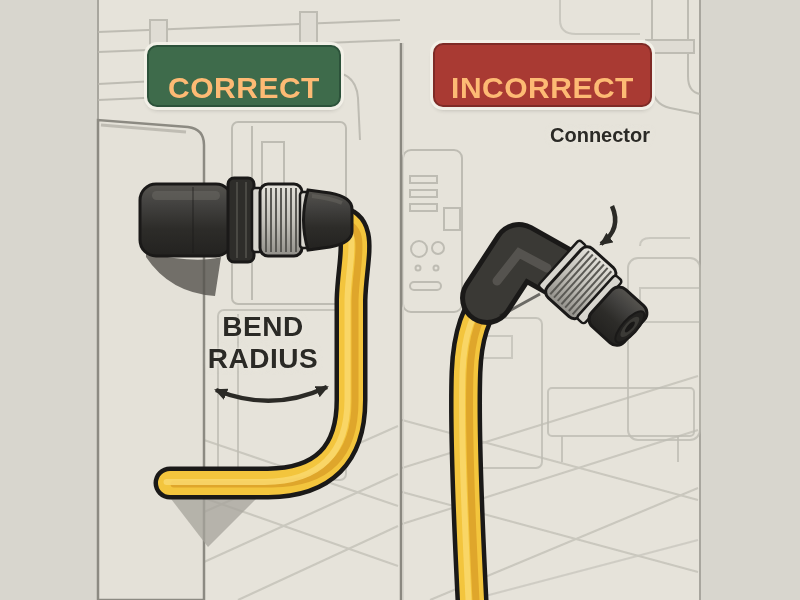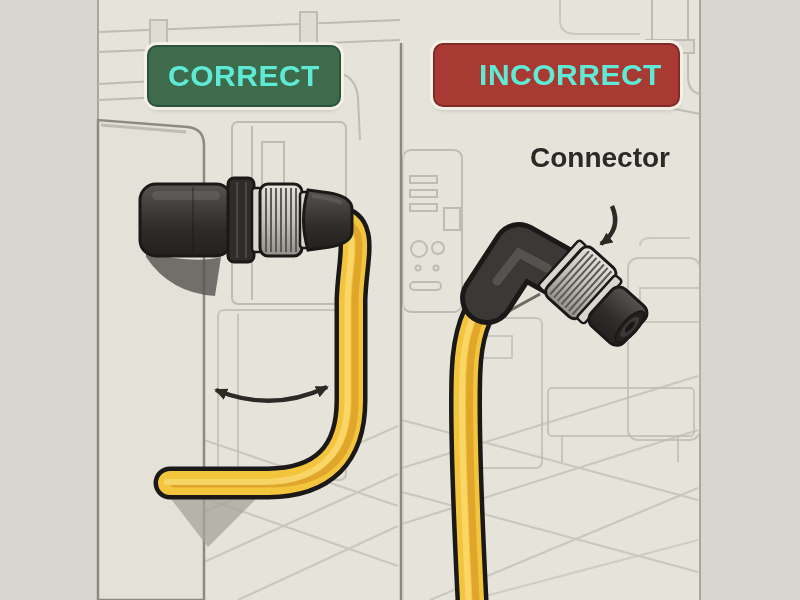--- a/index.html
+++ b/index.html
@@ -4,35 +4,35 @@
 <style>
   html,body{margin:0;padding:0;background:#888;}
   #stage{
     position:relative;width:800px;height:600px;overflow:hidden;
     background:#e6e3da;
     font-family:"Liberation Sans", sans-serif;
     -webkit-font-smoothing:antialiased;
   }
   #art{position:absolute;left:0;top:0;width:800px;height:600px;display:block;}
   .badge{
-    position:absolute;display:flex;align-items:center;justify-content:center;
+    position:absolute;display:flex;align-items:flex-end;justify-content:center;
     border-radius:10px;
-    color:#5eead4;font-weight:700;font-size:30px;letter-spacing:.5px;
+    color:#fdba74;font-weight:700;font-size:30px;letter-spacing:.5px;
     box-shadow:0 0 0 3px rgba(243,241,233,.95), 0 3px 4px rgba(40,40,35,.25);
   }
   .badge.correct{left:147px;top:45px;width:190px;height:58px;border:2px solid #2c523a;}
   .badge.incorrect{left:433px;top:43px;width:215px;height:60px;border:2px solid #7f2b26;}
   .note{
     position:absolute;text-align:center;color:#2b2a26;font-weight:700;
     text-shadow:0 0 3px rgba(235,232,223,.9),0 0 6px rgba(235,232,223,.7);
     line-height:1.16;
   }
   .note span{display:block;}
   .note.bend{left:193px;top:311px;width:140px;font-size:28px;letter-spacing:.5px;}
-  .note.orient{left:505px;top:142px;width:190px;font-size:28px;}
+  .note.orient{left:505px;top:124px;width:190px;font-size:20px;}
 </style>
 </head>
 <body>
 
 <div id="stage">
 
   <svg id="art" viewBox="0 0 800 600">
     <defs>
       <linearGradient id="gMetal" x1="0" y1="0" x2="0" y2="1">
         <stop offset="0" stop-color="#56544f"></stop>
@@ -210,22 +210,26 @@
       </g>
 
       <path d="M612 206 Q622 229 601 244" fill="none" stroke="#2b2a26" stroke-width="4.5" marker-end="url(#ah)"></path>
     </g>
   </svg>
 
   <div class="badge correct" style="background-color: rgb(62, 107, 75);">
     <span>CORRECT</span>
   </div>
 
-  <div class="badge incorrect" style="background-color: rgb(169, 58, 51); padding-left: 28px;">
+  <div class="badge incorrect" style="background-color: rgb(169, 58, 51);">
     <span>INCORRECT</span>
   </div>
 
+  <div class="note bend">
+    <span>BEND</span>
+    <span>RADIUS</span>
+  </div>
 
   <div class="note orient">
     <span>Connector</span>
   </div>
 
 </div>
 
 </body></html>

